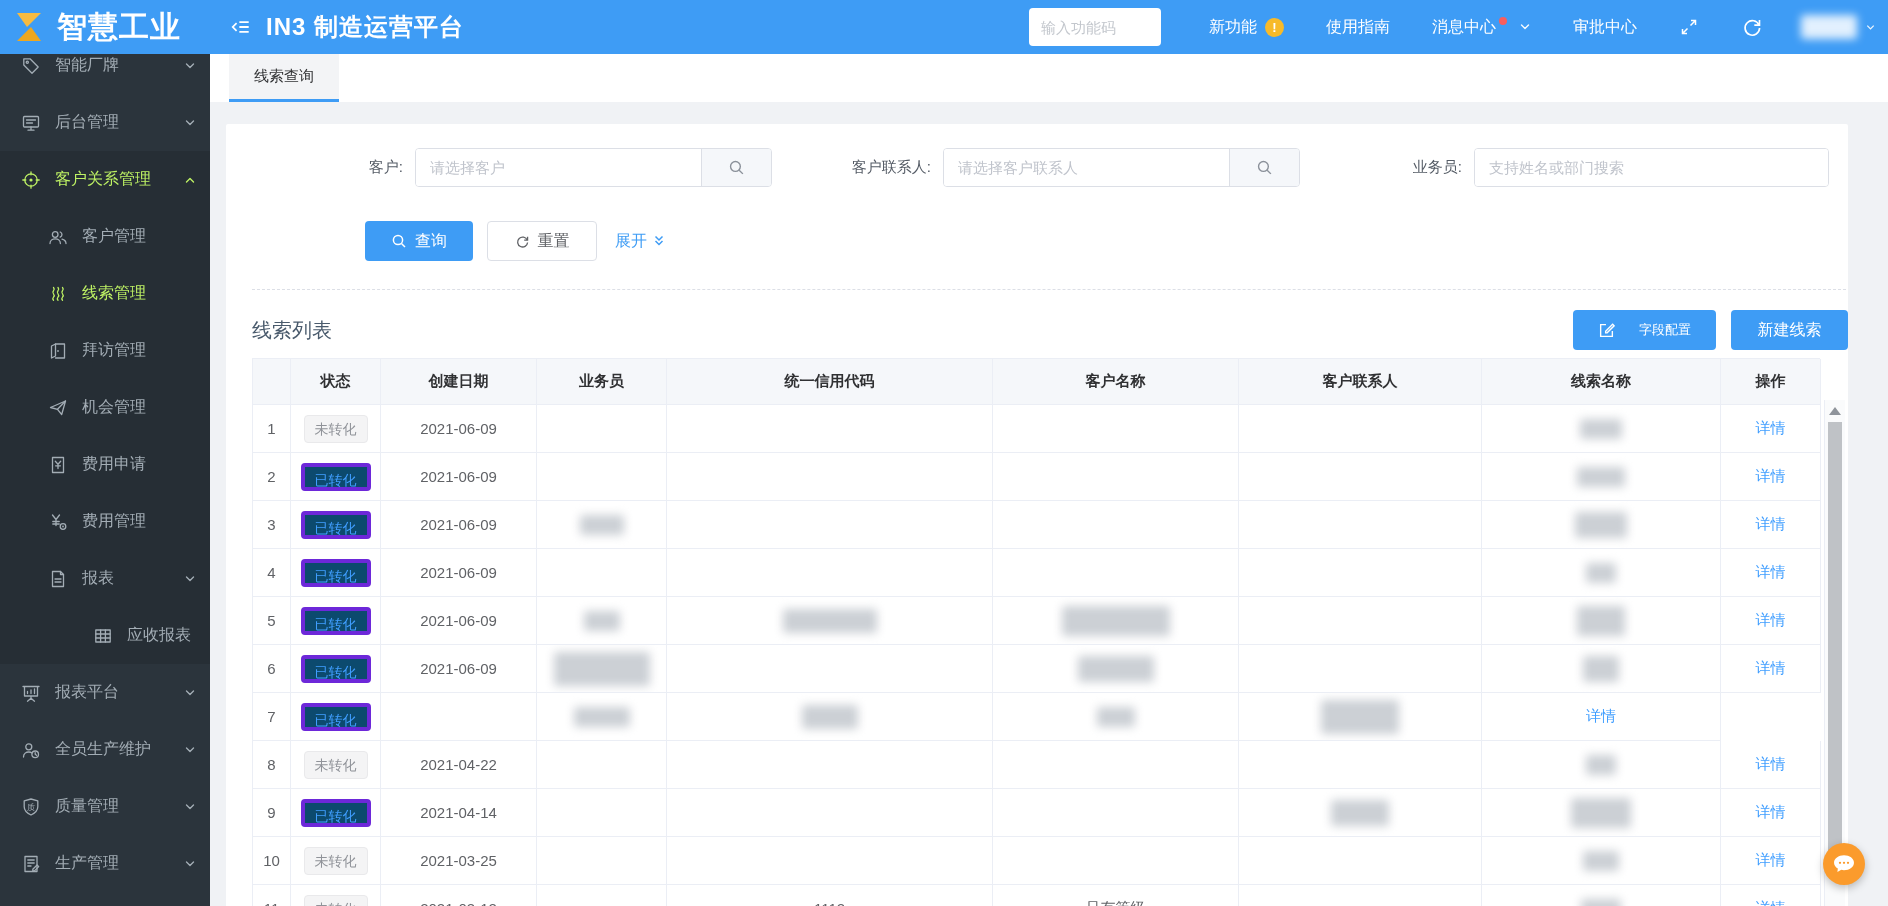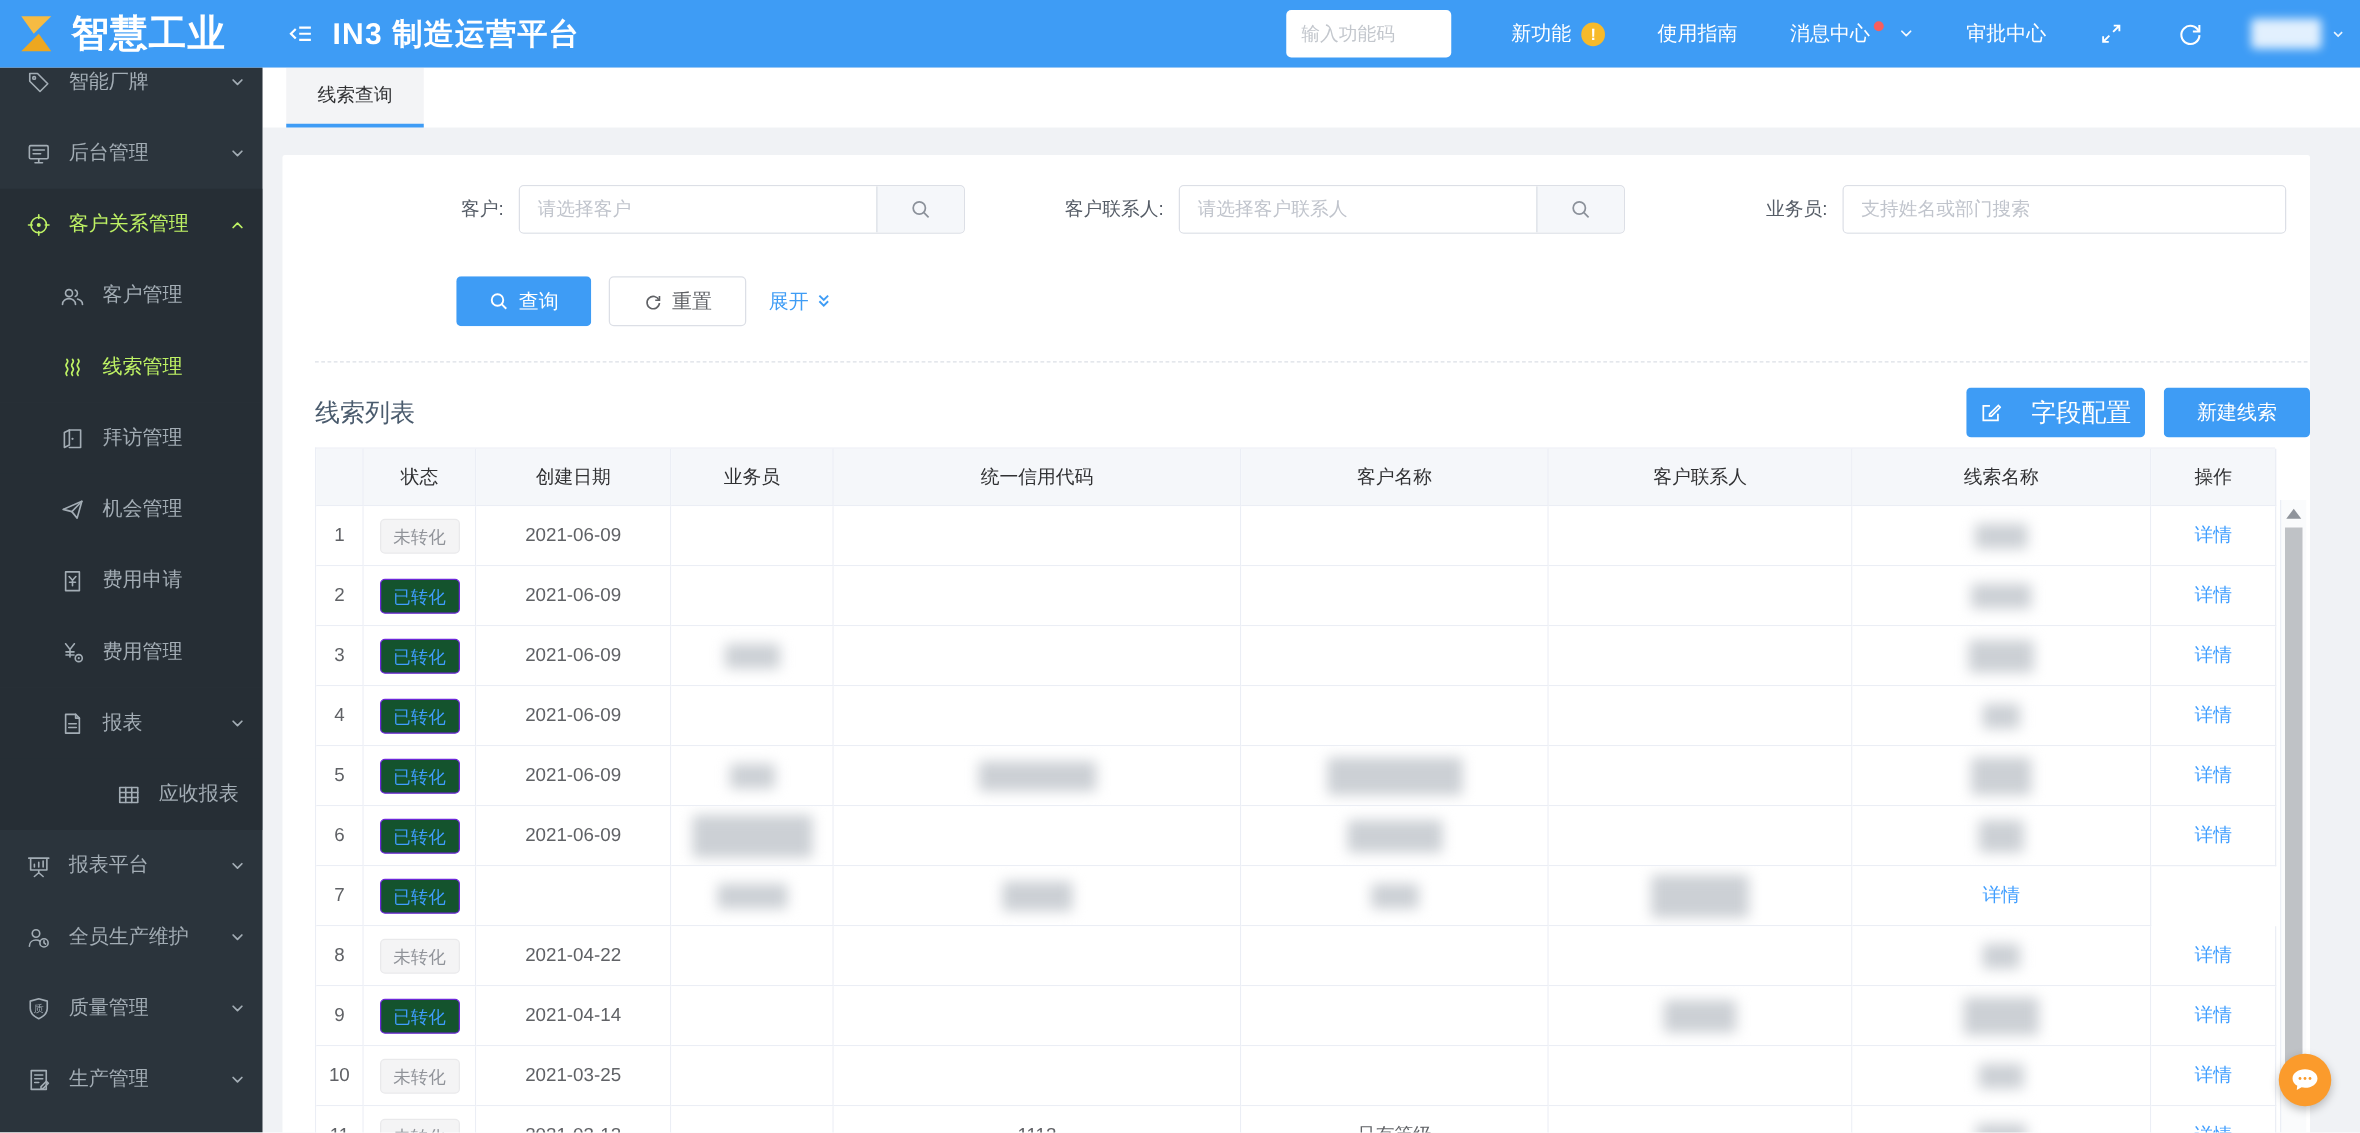--- a/index.html
+++ b/index.html
@@ -63,31 +63,31 @@
 .btn-primary{background:#3e9cf5;color:#fff;width:108px}
 .btn-plain{background:#fff;color:#606266;border-color:#dcdfe6;width:110px;margin-left:14px}
 .expand-link{display:flex;align-items:center;gap:5px;color:#3e9cf5;font-size:16px;margin-left:18px;cursor:pointer}
 
 .sep{border:none;border-top:1px dashed #dcdfe6;margin:28px 2px 0 0}
 
 
 .list-head{display:flex;align-items:center;margin-top:20px;padding-right:0}
 .list-title{font-size:20px;color:#4a5b6d;font-weight:500}
 .lh-spacer{flex:1}
-.btn-config{width:143px;gap:24px;font-size:20px}
+.btn-config{width:143px;gap:24px;font-size:13px}
 .btn-new{width:117px;margin-left:15px;font-size:16px}
 
 
 .tbl{margin-top:8px;width:1568px;border-left:1px solid #ebeef5;border-top:1px solid #ebeef5;font-size:15px}
 .thead,.trow{display:grid;grid-template-columns:38px 90px 156px 130px 326px 246px 243px 239px 100px}
-.thead>div{height:46px;background:#f5f7fa;color:#303133;font-weight:400}
+.thead>div{height:46px;background:#f5f7fa;color:#303133;font-weight:700}
 .trow>div{height:48px;background:#fff;color:#606266}
 .thead>div,.trow>div{display:flex;align-items:center;justify-content:center;border-right:1px solid #ebeef5;border-bottom:1px solid #ebeef5;overflow:hidden}
 .badge{height:28px;line-height:26px;padding:0 10px;border-radius:4px;font-size:14px;white-space:nowrap}
-.b-c{background:#14532d;border:1px solid #6d28d9;color:#409eff}
+.b-c{background:#0c4a6e;border:4px solid #6d28d9;color:#409eff}
 .b-u{background:#f4f4f5;border:1px solid #e9e9eb;color:#909399}
 .detail{color:#409eff;cursor:pointer;text-decoration:none}
 .rd{display:inline-block;vertical-align:middle;background:#ccd0d5;border-radius:2px;filter:blur(5px)}
 
 
 .vscroll{position:absolute;left:1824px;top:400px;width:21px;height:506px;background:#fafbfc;border-left:1px solid #ebeef5;z-index:25}
 .varrow{width:0;height:0;border-left:6px solid transparent;border-right:6px solid transparent;border-bottom:8px solid #8f949b;margin:7px auto 0;cursor:pointer}
 .vthumb{position:absolute;left:3px;top:22px;width:14px;height:452px;background:#bfc2c6;cursor:pointer}
 
 

